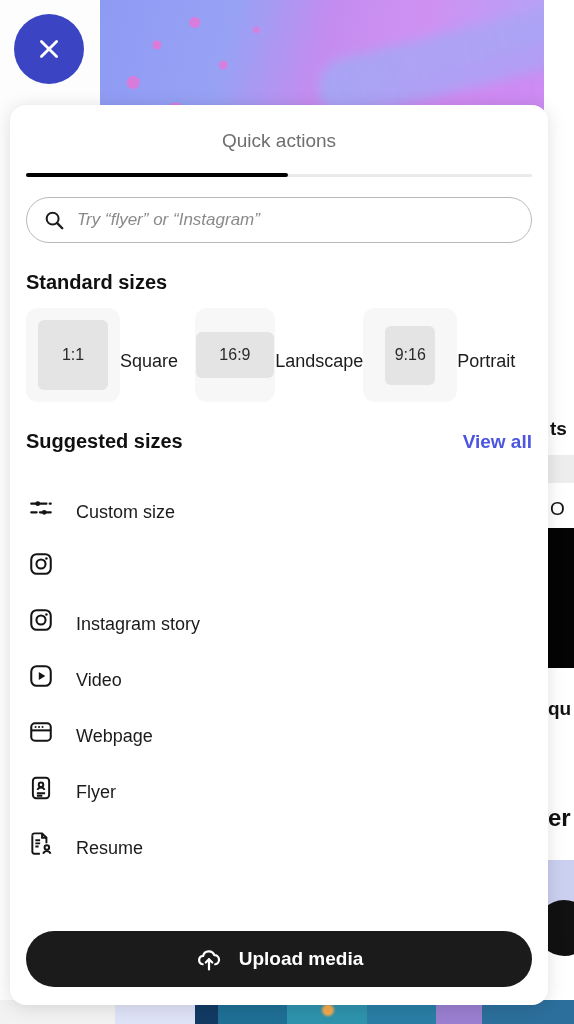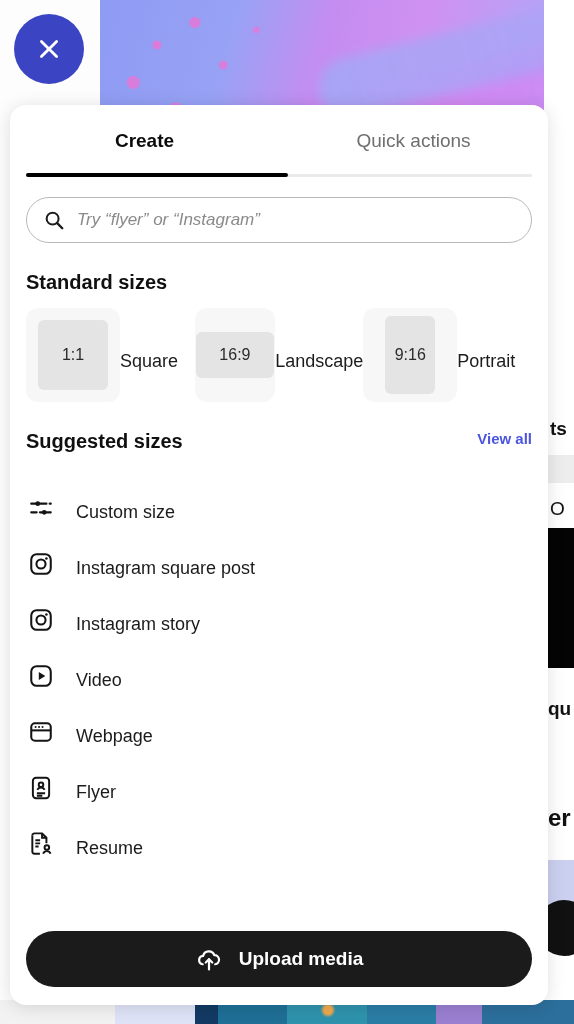--- a/index.html
+++ b/index.html
@@ -99,41 +99,41 @@
     padding: 4px 16px; background: #fff;
   }
   .search-input {
     border: none; outline: none; background: transparent; flex: 1;
     font-family: inherit; font-size: 17px; color: #222;
   }
   .search-input::placeholder { color: #8a8a8a; font-style: italic; }
 
   
   .section-head {
-    display: flex; align-items: flex-start; justify-content: space-between;
+    display: flex; align-items: flex-end; justify-content: space-between;
     padding: 0 16px; margin-top: 28px;
   }
   .section-title { font-size: 20px; font-weight: 700; color: #101010; }
-  .view-all { font-size: 15px; font-weight: 700; cursor: pointer; }
+  .view-all { font-size: 19px; font-weight: 700; cursor: pointer; }
 
   
   .sizes-row { display: flex; padding: 0 16px; margin-top: 14px; gap: 0; }
   .size-item { width: 33.33%; display: flex; flex-direction: row; align-items: center; cursor: pointer; }
   .size-card {
     width: 94px; height: 94px; border-radius: 12px; background: #f7f7f7;
     display: flex; align-items: center; justify-content: center;
   }
   .size-shape {
     background: #e4e4e4; border-radius: 6px;
     display: flex; align-items: center; justify-content: center;
     font-size: 16px; color: #2a2a2a;
   }
   .shape-1-1 { width: 70px; height: 70px; }
   .shape-16-9 { width: 78px; height: 46px; }
-  .shape-9-16 { width: 50px; height: 78px; }
+  .shape-9-16 { width: 50px; height: 59px; }
   .size-label { margin-top: 12px; font-size: 18px; color: #1c1c1c; }
 
   
   .list { margin-top: 14px; }
   .list-item {
     display: flex; align-items: flex-end; gap: 20px;
     height: 56px; padding: 0 16px; cursor: pointer;
   }
   .list-icon { width: 30px; height: 30px; display: flex; align-items: center; justify-content: center; flex: none; }
   .list-label { font-size: 18px; color: #1b1b1b; }
@@ -176,21 +176,20 @@
 
   <button class="close-btn" id="closeBtn" style="background: rgb(59, 69, 196);">
     <svg width="26" height="26" viewBox="0 0 24 24">
       <path d="M5 5 L19 19 M19 5 L5 19" stroke="#ffffff" stroke-width="2.6" stroke-linecap="round"></path>
     </svg>
   </button>
 
   <div class="sheet">
 
     <div class="tabs">
-      <button class="tab active">Create</button>
       <button class="tab">Quick actions</button>
       <div class="tab-track"></div>
       <div class="tab-indicator"></div>
     </div>
 
     <div class="search-wrap">
       <div class="search-box">
         <svg width="22" height="22" viewBox="0 0 24 24">
           <circle cx="10.5" cy="10.5" r="6.5" fill="none" stroke="#1c1c1c" stroke-width="2.2"></circle>
           <path d="M15.5 15.5 L21 21" stroke="#1c1c1c" stroke-width="2.6" stroke-linecap="round"></path>
@@ -246,21 +245,20 @@
       </div>
 
       <div class="list-item">
         <span class="list-icon">
           <svg width="26" height="26" viewBox="0 0 24 24" fill="none" stroke="#141414" stroke-width="1.9">
             <rect x="3" y="3" width="18" height="18" rx="5"></rect>
             <circle cx="12" cy="12" r="4.2"></circle>
             <circle cx="17" cy="7" r="1.15" fill="#141414" stroke="none"></circle>
           </svg>
         </span>
-        <span class="list-label">Instagram square post</span>
       </div>
 
       <div class="list-item">
         <span class="list-icon">
           <svg width="26" height="26" viewBox="0 0 24 24" fill="none" stroke="#141414" stroke-width="1.9">
             <rect x="3" y="3" width="18" height="18" rx="5"></rect>
             <circle cx="12" cy="12" r="4.2"></circle>
             <circle cx="17" cy="7" r="1.15" fill="#141414" stroke="none"></circle>
           </svg>
         </span>

